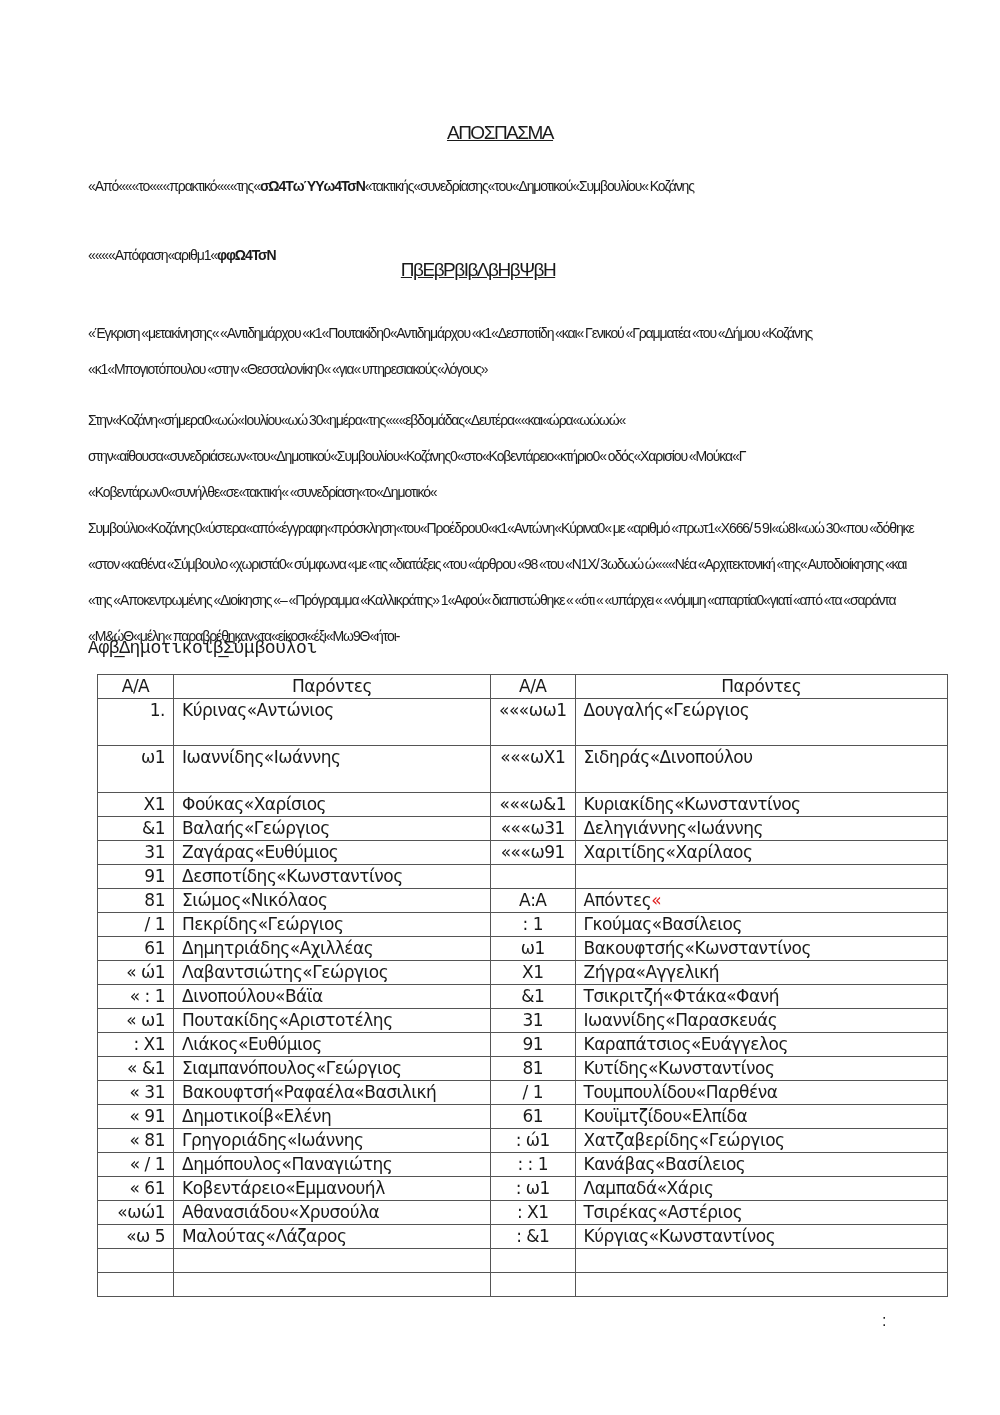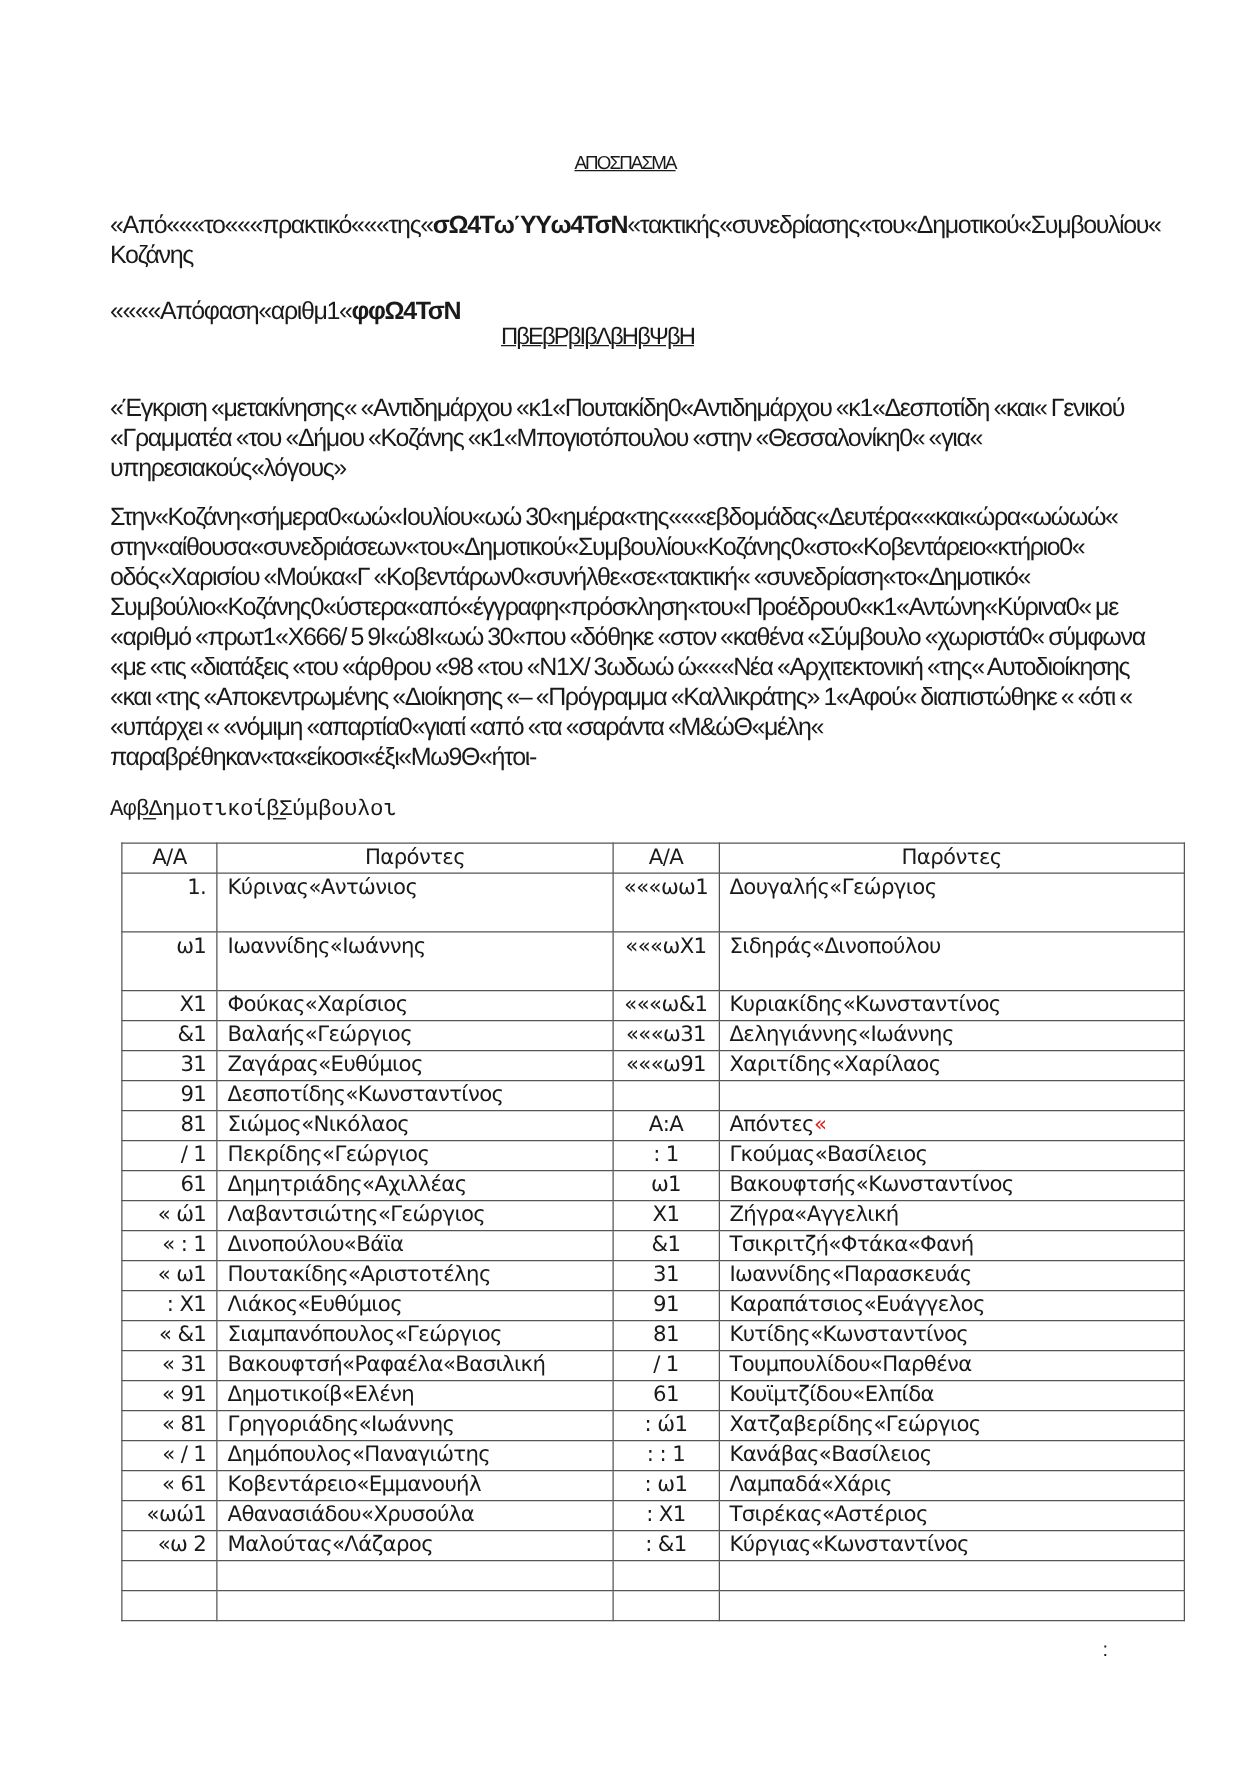--- a/index.html
+++ b/index.html
@@ -1,21 +1,21 @@
 <!DOCTYPE html>
 <html><head>
 <meta charset="utf-8">
 <style>
   html, body { margin: 0; padding: 0; background: #ffffff; }
   body { width: 1000px; height: 1415px; position: relative; overflow: hidden;
          font-family: "Liberation Sans", sans-serif; color: #1a1a1a; }
   .page { position: absolute; left: 0; top: 0; width: 1000px; height: 1415px; }
-  .title1 { position: absolute; left: 0; width: 1000px; top: 122px; text-align: center; font-size: 15px; }
+  .title1 { position: absolute; left: 0; width: 1000px; top: 122px; text-align: center; font-size: 19px; }
   .title1 span { text-decoration: underline; letter-spacing: -1.5px; }
-  .p { position: absolute; left: 88px; width: 830px; font-size: 20px; line-height: 24px; letter-spacing: -1.1px; word-spacing: -1px; }
+  .p { position: absolute; left: 88px; width: 830px; font-size: 14px; line-height: 36px; letter-spacing: -1.1px; word-spacing: -1px; }
   .p b { font-weight: bold; }
   .p-from { top: 168px; }
   .p-decision { top: 237px; }
   .title2 { position: absolute; left: 0; width: 876px; top: 259px; text-align: center; font-size: 19px; padding-left: 80px; box-sizing: border-box; }
   .title2 span { text-decoration: underline; letter-spacing: -1.5px; }
   .p-subject { top: 315px; }
   .p-body { top: 402px; }
   .subhead { position: absolute; left: 88px; top: 638px; font-family: Liberation Mono, monospace; font-size: 18px; letter-spacing: -0.4px; }
   table.members { position: absolute; left: 97px; top: 674px; width: 851px; border-collapse: collapse;
                   font-family: "DejaVu Sans", sans-serif; font-size: 17px; letter-spacing: -0.5px; }
@@ -180,21 +180,21 @@
           <td class="c-num2"><span>: ω1</span></td>
           <td class="c-name2"><span>Λαμπαδά«Χάρις</span></td>
         </tr>
         <tr>
           <td class="c-num"><span>«ωώ1</span></td>
           <td class="c-name"><span>Αθανασιάδου«Χρυσούλα</span></td>
           <td class="c-num2"><span>: Χ1</span></td>
           <td class="c-name2"><span>Τσιρέκας«Αστέριος</span></td>
         </tr>
         <tr>
-          <td class="c-num"><span>«ω 2</span></td>
+          <td class="c-num"><span>«ω 5</span></td>
           <td class="c-name"><span>Μαλούτας«Λάζαρος</span></td>
           <td class="c-num2"><span>: &amp;1</span></td>
           <td class="c-name2"><span>Κύργιας«Κωνσταντίνος</span></td>
         </tr>
         <tr>
           <td class="c-num"><span></span></td>
           <td class="c-name"><span></span></td>
           <td class="c-num2"><span></span></td>
           <td class="c-name2"><span></span></td>
         </tr>

